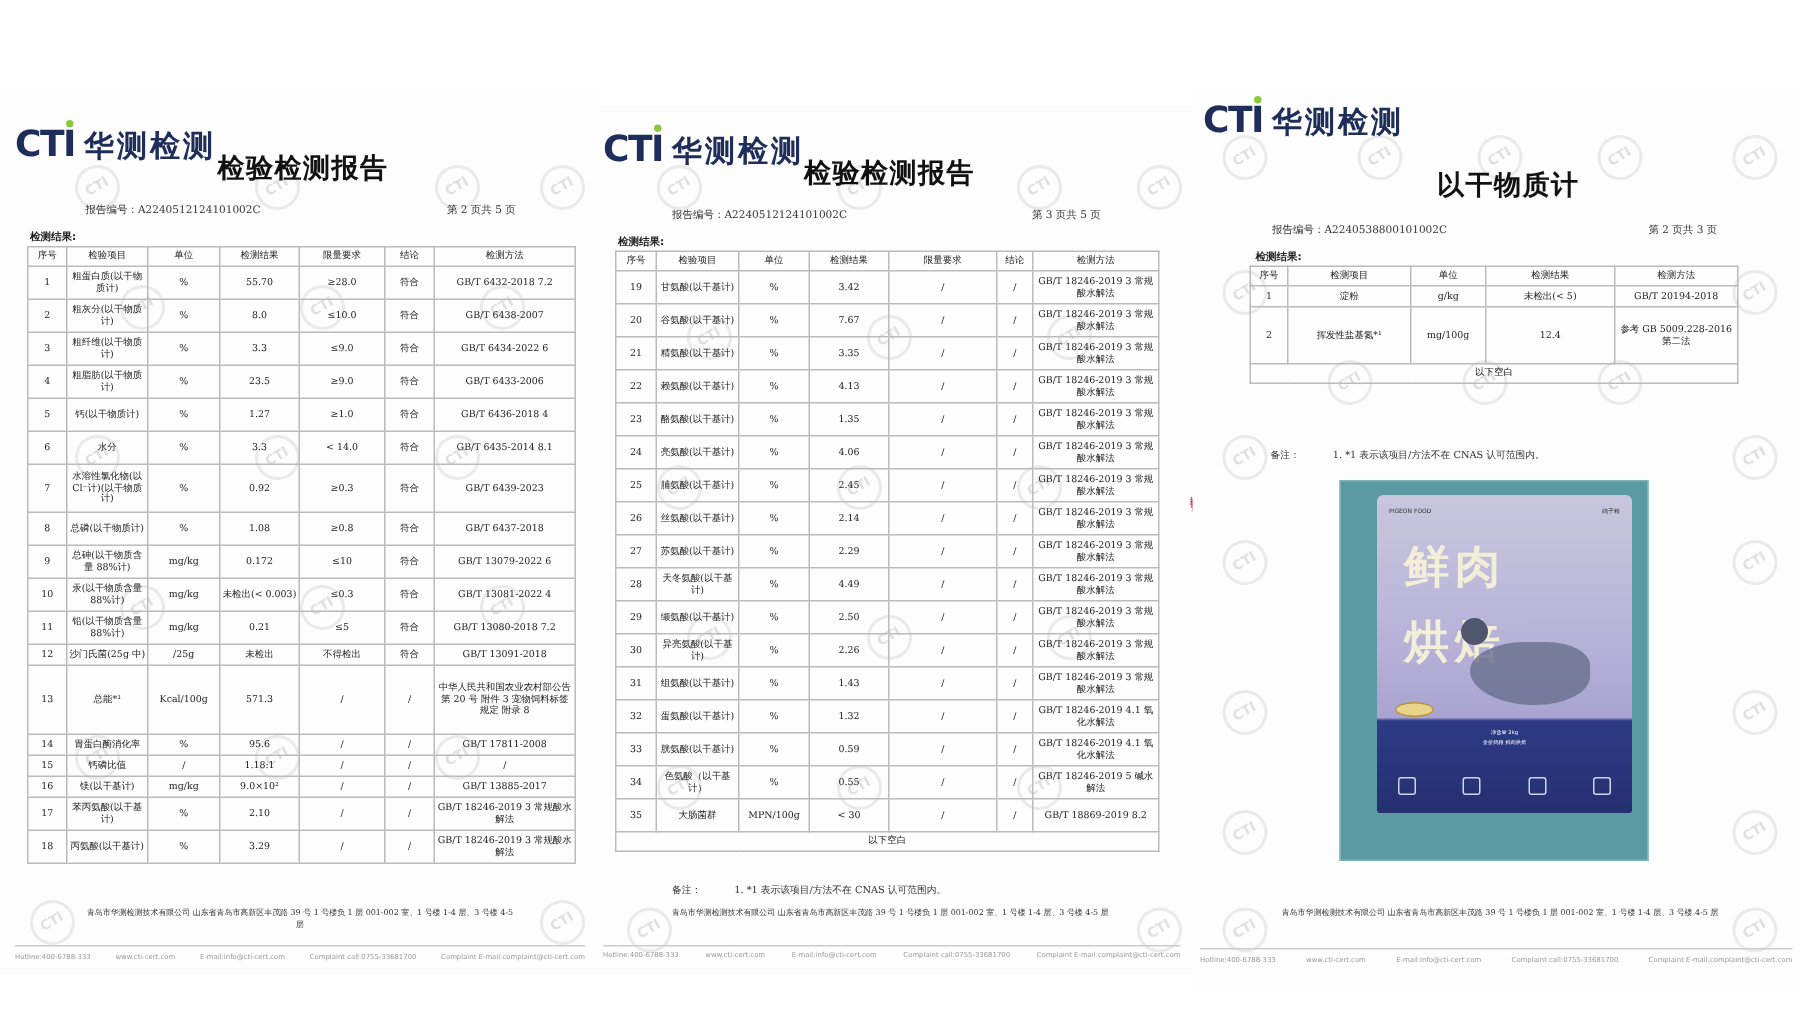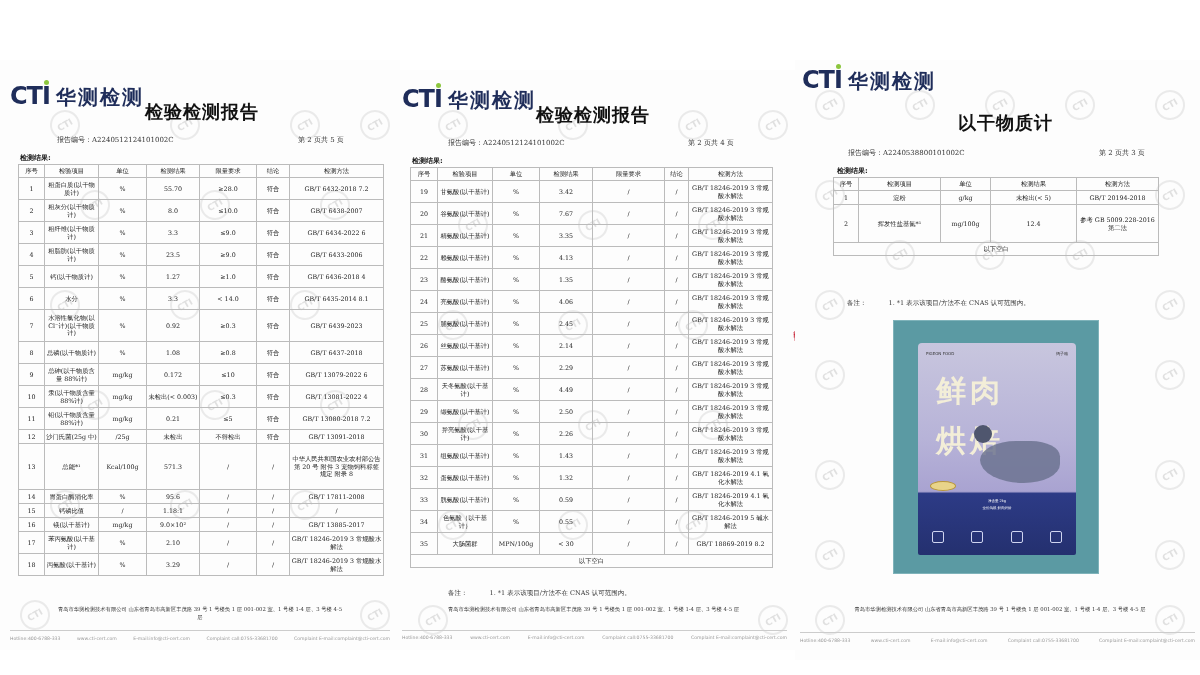--- a/index.html
+++ b/index.html
@@ -31,21 +31,21 @@
 
   .note { position: absolute; font-size: 6.5px; color: #333; }
   .note .lbl { margin-right: 22px; }
 
   .addr { position: absolute; font-size: 5.3px; color: #333; text-align: center; line-height: 1.6; }
   .footer-line { position: absolute; height: 1px; background: #ccc; }
   .footer { position: absolute; font-family: "DejaVu Sans", sans-serif; font-size: 4.6px; color: #999; display: flex; justify-content: space-between; white-space: nowrap; }
 
   .photo-title { position: absolute; font-size: 12px; color: #222; }
   .photo { position: absolute; left: 98px; top: 260px; width: 206px; height: 254px; background: #5b9aa3; border: 1px solid #7fb3ba; }
-  .bag { position: absolute; left: 24px; top: 22px; width: 158px; height: 212px; background: linear-gradient(180deg, #c8c6de 0%, #b7b3d8 45%, #a9a3d1 70%, #2d3b86 71%, #24306f 100%); border-radius: 4px 4px 2px 2px; padding-left: 44px; }
+  .bag { position: absolute; left: 24px; top: 9px; width: 170px; height: 212px; background: linear-gradient(180deg, #c8c6de 0%, #b7b3d8 45%, #a9a3d1 70%, #2d3b86 71%, #24306f 100%); border-radius: 4px 4px 2px 2px; padding-left: 44px; }
   .bag .brand-row { position: absolute; top: 8px; left: 8px; right: 8px; display: flex; justify-content: space-between; font-family: "DejaVu Sans", sans-serif; font-size: 4px; color: #333; }
   .bag .big { position: absolute; font-family: "DejaVu Sans", sans-serif; font-weight: bold; color: #f3eed8; font-size: 30px; letter-spacing: 4px; }
   .bag .bird { position: absolute; left: 62px; top: 98px; width: 80px; height: 42px; background: #6c7390; border-radius: 50% 40% 50% 60%; opacity: 0.85; }
   .bag .bird-head { position: absolute; left: 56px; top: 82px; width: 18px; height: 18px; background: #4f566e; border-radius: 50%; }
   .bag .badge { position: absolute; left: 12px; top: 138px; width: 26px; height: 10px; background: #e8d48a; border-radius: 50%; border: 1px solid #b8963a; }
   .bag .bottom-txt { position: absolute; left: 0; right: 0; font-family: "DejaVu Sans", sans-serif; font-size: 3.5px; color: #fff; text-align: center; }
   .bag .icons { position: absolute; bottom: 12px; left: 14px; right: 14px; display: flex; justify-content: space-between; }
   .bag .icons span { width: 12px; height: 12px; border: 1px solid #cfd4f0; border-radius: 2px; }
 
   .stamp { position: absolute; font-size: 7px; color: #c8283a; writing-mode: vertical-rl; transform: rotate(-10deg); letter-spacing: 1px; }
@@ -301,21 +301,21 @@
     <div class="watermark" style="left: 160px; top: 40px;">CTI</div>
     <div class="watermark" style="left: 40px; top: 40px;">CTI</div>
   <div class="logo" style="left:4px;top:15px;">
     <span class="cti">CTI<span class="dot"></span></span>
     <span class="cn">华测检测</span>
   </div>
   <div class="doc-title" style="left:138px;top:33px;">检验检测报告</div>
   <div class="meta" style="left:50px;top:68px;">
     <span>报告编号：</span><span>A2240512124101002C</span>
   </div>
-  <div class="meta" style="left:290px;top:68px;">第 2 页共 4 页</div>
+  <div class="meta" style="left:290px;top:68px;">第 3 页共 5 页</div>
   <div class="section-label" style="left:14px;top:86px;">检测结果:</div>
 
   <table class="report" id="tbl2" style="left:12px;top:97px;width:362px;">
     <colgroup>
         <col style="width:27px">
         <col style="width:55px">
         <col style="width:47px">
         <col style="width:53px">
         <col style="width:72px">
         <col style="width:24px">

